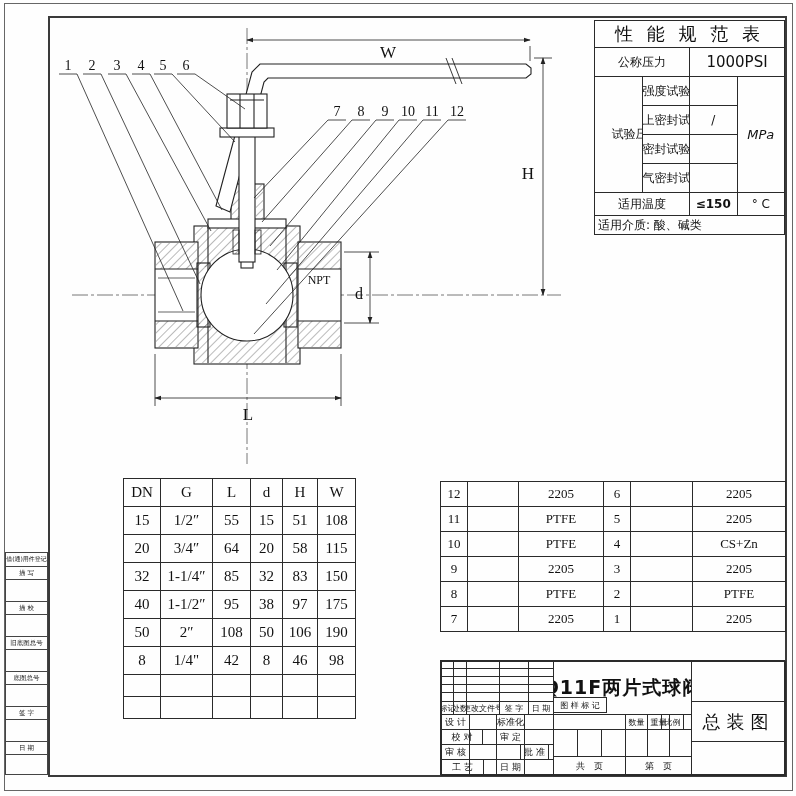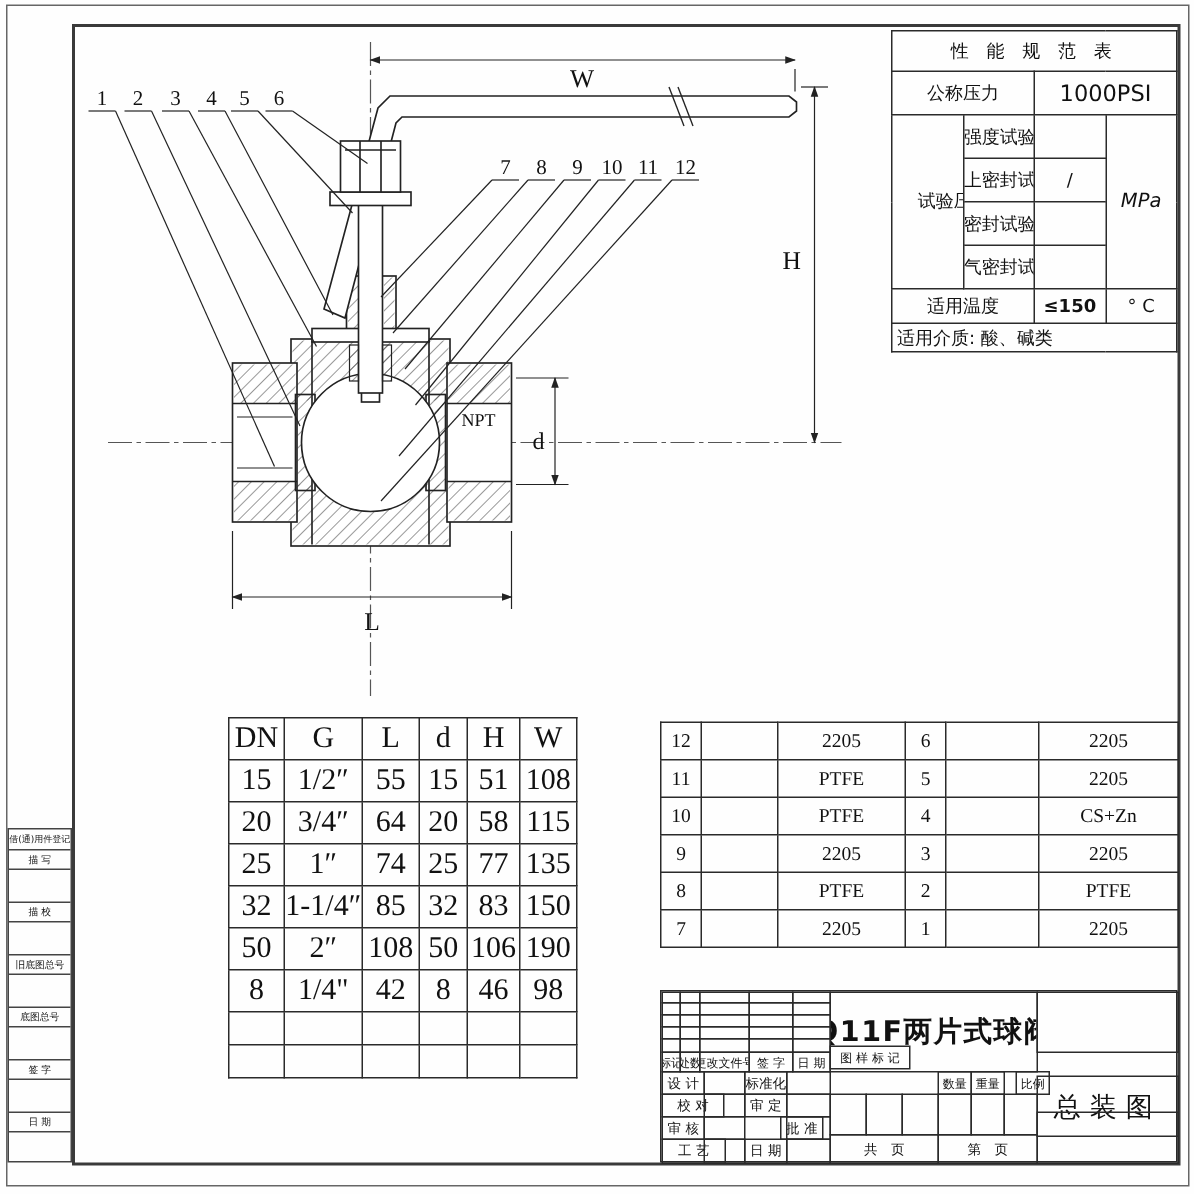--- a/index.html
+++ b/index.html
@@ -5,39 +5,39 @@
   html,body{margin:0;padding:0;background:#fff;}
   body{width:796px;height:796px;font-family:"DejaVu Sans",sans-serif;color:#111;}
   .page{position:relative;width:796px;height:796px;background:#fefefe;overflow:hidden;}
   .outer-border{position:absolute;left:4px;top:3px;width:787px;height:786px;border:1px solid #666;}
   .frame{position:absolute;left:48px;top:16px;width:735px;height:757px;border:2px solid #3a3a3a;background:transparent;}
   table{border-collapse:collapse;position:absolute;table-layout:fixed;background:#fff0;}
   td{border:1px solid #2a2a2a;text-align:center;padding:0;overflow:hidden;white-space:nowrap;vertical-align:middle;}
   
   .spec{left:594px;top:20px;width:191px;font-size:12px;}
   .spec td{height:28px;}
-  .spec .t{font-size:12px;letter-spacing:4px;height:26px;margin-top:15px;}
+  .spec .t{font-size:18px;letter-spacing:4px;height:26px;margin-top:15px;}
   .spec .vcell{width:26px;}
   .vtext{width:13px;margin:0 auto;word-break:break-all;line-height:1.18;font-size:12px;}
   .spec .unit{font-size:13px;}
   .spec .small{height:22px;}
   .spec .med{height:18px;text-align:left;padding-left:3px;}
   
-  .dims{left:152px;top:478px;width:232px;font-size:20px;font-family:"Liberation Serif","DejaVu Serif",serif;}
+  .dims{left:123px;top:478px;width:232px;font-size:15px;font-family:"Liberation Serif","DejaVu Serif",serif;}
   .dims td{height:27px;}
   .dims .empty td{height:21px;}
   
   .bom{left:440px;top:481px;width:345px;font-size:13px;font-family:"Liberation Serif","DejaVu Serif",serif;}
   .bom td{height:24px;}
   .bom .hd td{height:28px;font-family:"DejaVu Sans",sans-serif;font-size:12px;letter-spacing:2px;}
   
   .tblock{position:absolute;left:440px;top:660px;width:345px;height:115px;border:1px solid #2a2a2a;box-sizing:border-box;font-size:9px;}
   .tb-abs{position:absolute;box-sizing:border-box;border:1px solid #2a2a2a;display:flex;align-items:center;justify-content:center;overflow:hidden;white-space:nowrap;}
   .big-title{font-size:19px;font-weight:bold;letter-spacing:1px;}
-  .sheet-name{font-size:18px;letter-spacing:6px;margin-top:16px;}
+  .sheet-name{font-size:18px;letter-spacing:6px;}
   
   .strip{position:absolute;left:5px;top:552px;width:43px;height:223px;border:1px solid #444;box-sizing:border-box;}
   .strip div{box-sizing:border-box;border-bottom:1px solid #444;font-size:6.5px;display:flex;align-items:center;justify-content:center;overflow:hidden;white-space:nowrap;letter-spacing:0;}
   .strip div:last-child{border-bottom:none;}
   svg text{font-family:"Liberation Serif","DejaVu Serif",serif;fill:#111;}
 </style>
 </head>
 <body>
 
 <div class="page">
@@ -245,34 +245,34 @@
         </tr>
     <tr>
           <td>20</td>
           <td>3/4″</td>
           <td>64</td>
           <td>20</td>
           <td>58</td>
           <td>115</td>
         </tr>
     <tr>
-          <td>25</td>
-          <td>1″</td>
-          <td>74</td>
-          <td>25</td>
-          <td>77</td>
-          <td>135</td>
-        </tr>
-    <tr>
           <td>32</td>
           <td>1-1/4″</td>
           <td>85</td>
           <td>32</td>
           <td>83</td>
           <td>150</td>
+        </tr>
+    <tr>
+          <td>40</td>
+          <td>1-1/2″</td>
+          <td>95</td>
+          <td>38</td>
+          <td>97</td>
+          <td>175</td>
         </tr>
     <tr>
           <td>50</td>
           <td>2″</td>
           <td>108</td>
           <td>50</td>
           <td>106</td>
           <td>190</td>
         </tr>
     <tr>
@@ -411,21 +411,21 @@
     <div class="tb-abs" style="left:83px;top:83px;width:30px;height:16px;"></div>
     <div class="tb-abs" style="left:0;top:98px;width:43px;height:17px;">工 艺</div>
     <div class="tb-abs" style="left:28px;top:98px;width:28px;height:17px;"></div>
     <div class="tb-abs" style="left:55px;top:98px;width:29px;height:17px;">日 期</div>
     <div class="tb-abs" style="left:83px;top:98px;width:30px;height:17px;"></div>
 
     <div class="tb-abs big-title" style="left:112px;top:0;width:139px;height:54px;">Q11F两片式球阀</div>
     <div class="tb-abs" style="left:112px;top:36px;width:54px;height:16px;font-size:8px;">图 样 标 记</div>
     <div class="tb-abs" style="left:184px;top:53px;width:23px;height:16px;font-size:8px;">数量</div>
     <div class="tb-abs" style="left:206px;top:53px;width:23px;height:16px;font-size:8px;">重量</div>
-    <div class="tb-abs" style="left:236px;top:53px;width:23px;height:16px;font-size:8px;">比例</div>
+    <div class="tb-abs" style="left:220px;top:53px;width:23px;height:16px;font-size:8px;">比例</div>
     <div class="tb-abs" style="left:112px;top:68px;width:25px;height:28px;"></div>
     <div class="tb-abs" style="left:136px;top:68px;width:25px;height:28px;"></div>
     <div class="tb-abs" style="left:160px;top:68px;width:25px;height:28px;"></div>
     <div class="tb-abs" style="left:184px;top:68px;width:23px;height:28px;"></div>
     <div class="tb-abs" style="left:206px;top:68px;width:23px;height:28px;"></div>
     <div class="tb-abs" style="left:228px;top:68px;width:23px;height:28px;"></div>
     <div class="tb-abs" style="left:112px;top:95px;width:73px;height:20px;font-size:9px;">共　页</div>
     <div class="tb-abs" style="left:184px;top:95px;width:67px;height:20px;font-size:9px;">第　页</div>
 
     <div class="tb-abs" style="left:250px;top:0;width:95px;height:41px;"></div>

